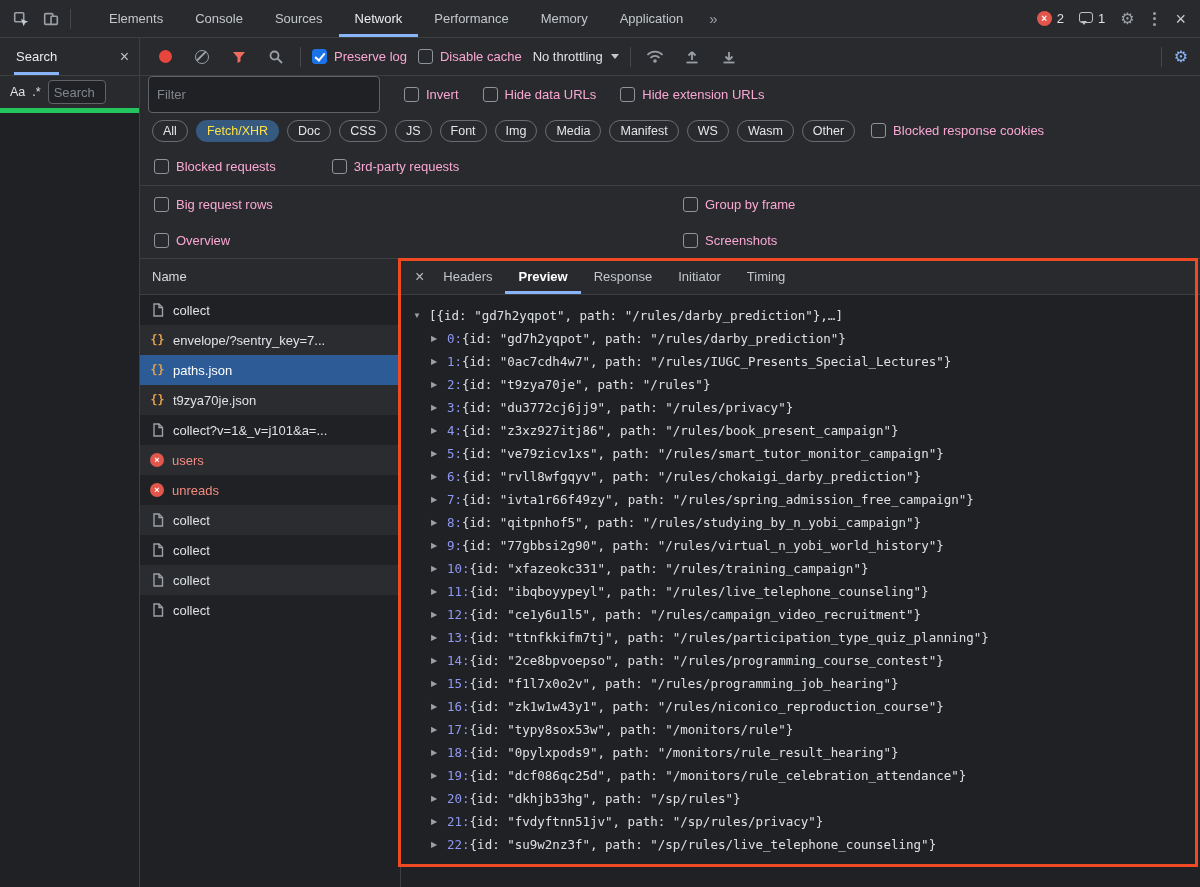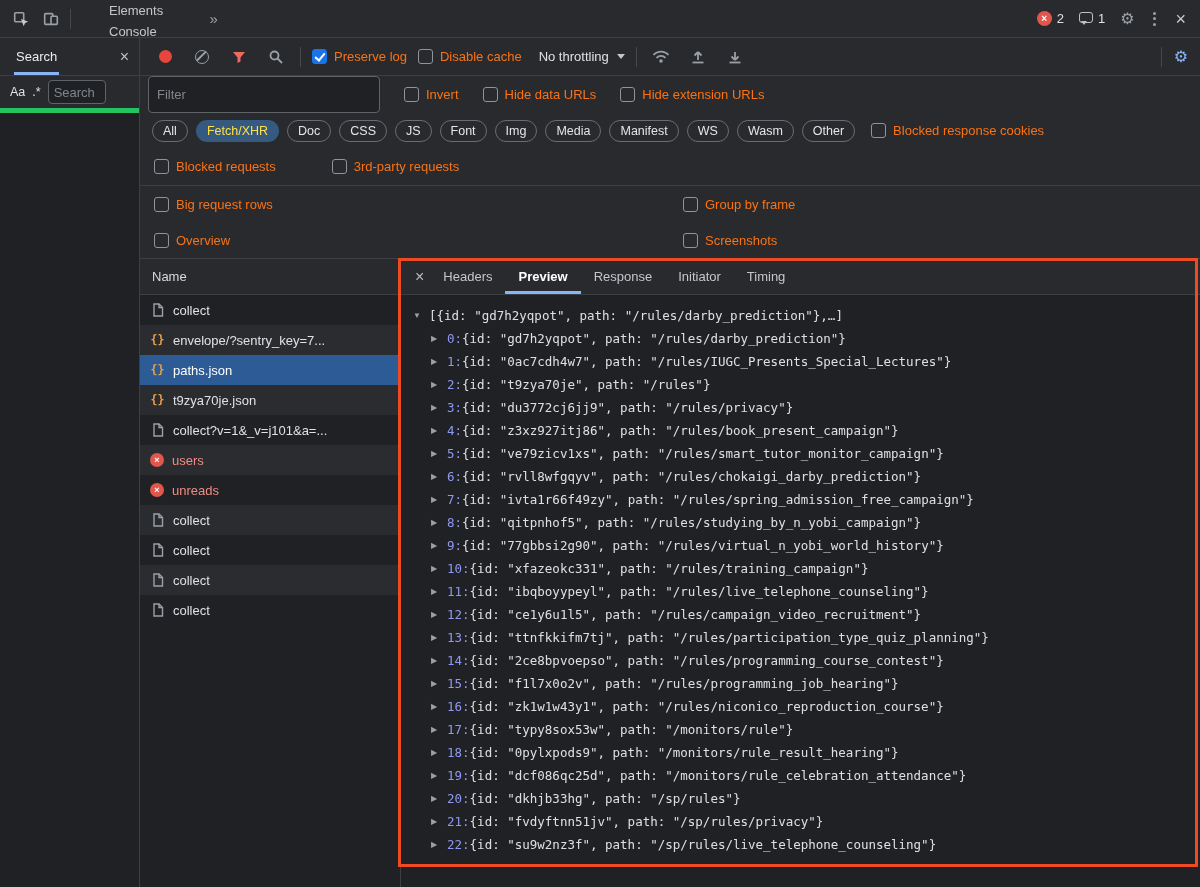--- a/index.html
+++ b/index.html
@@ -5,21 +5,21 @@
   *{margin:0;padding:0;box-sizing:border-box;}
   html,body{background:#111;}
   .devtools{position:relative;width:1200px;height:887px;background:#202124;color:#e8eaed;
     font-family:"Liberation Sans",sans-serif;font-size:13px;overflow:hidden;display:flex;flex-direction:column;}
 
   
   .main-bar{height:38px;flex:none;background:#292a2d;border-bottom:1px solid #3c4043;display:flex;align-items:stretch;}
   .left-icons{display:flex;align-items:center;gap:4px;padding:0 6px 0 8px;}
   .icon-btn{width:26px;height:26px;display:flex;align-items:center;justify-content:center;border-radius:4px;flex:none;}
   .vdiv{width:1px;align-self:center;height:20px;background:#47484b;flex:none;}
-  .main-tabs{display:flex;margin-left:22px;flex-direction:column;}
+  .main-tabs{display:flex;margin-left:22px;}
   .main-tab{display:flex;align-items:center;padding:3px 16px 0;color:#c3c7cb;border-bottom:3px solid transparent;white-space:nowrap;}
   .main-tab.active{color:#eaecef;border-bottom-color:#8ab4f8;}
   .more-tabs{display:flex;align-items:center;color:#9aa0a6;padding:0 10px;font-size:15px;}
   .right-controls{margin-left:auto;display:flex;align-items:center;gap:15px;padding-right:14px;}
   .badge{display:flex;align-items:center;gap:5px;}
   .err-circle{width:15px;height:15px;border-radius:50%;background:#e2564b;color:#fff;font-size:10px;display:flex;align-items:center;justify-content:center;font-weight:bold;line-height:1;}
   .badge-count{color:#dfe1e5;}
   .bubble{width:14px;height:11px;border:1.6px solid #bdc1c6;border-radius:3px;position:relative;margin-top:-3px;}
   .bubble::after{content:"";position:absolute;left:1px;bottom:-6px;border:3px solid transparent;border-top:4px solid #bdc1c6;}
   .gear{font-size:16px;color:#9aa0a6;line-height:1;}
@@ -33,22 +33,22 @@
   .search-head{width:140px;flex:none;border-right:1px solid #3c4043;display:flex;align-items:stretch;padding-left:14px;}
   .search-tab{display:flex;align-items:center;color:#eaecef;border-bottom:3px solid #8ab4f8;padding:3px 2px 0;}
   .search-close{margin-left:auto;align-self:center;margin-right:10px;color:#bdc1c6;font-size:16px;line-height:1;}
   .net-toolbar{flex:1;display:flex;align-items:center;gap:11px;padding:0 12px;}
   .record-icon{width:13px;height:13px;border-radius:50%;background:#e8453c;}
   .clear-icon{width:14px;height:14px;border:1.8px solid #9aa0a6;border-radius:50%;position:relative;}
   .clear-icon::after{content:"";position:absolute;left:-1.5px;top:4.4px;width:13px;height:1.8px;background:#9aa0a6;transform:rotate(-45deg);}
   .cb{width:15px;height:15px;border:1.8px solid #8f949a;border-radius:3px;flex:none;background:transparent;}
   .cb.checked{background:#1a73e8;border-color:#1a73e8;position:relative;}
   .cb.checked::after{content:"";position:absolute;left:4px;top:1px;width:4px;height:8px;border:solid #fff;border-width:0 2px 2px 0;transform:rotate(40deg);}
-  .cb-group{display:flex;align-items:center;gap:7px;color:#f97316;white-space:nowrap;}
-  .throttle{display:flex;align-items:center;gap:8px;color:#dfe1e5;margin-left:6px;}
+  .cb-group{display:flex;align-items:center;gap:7px;color:#f9a8d4;white-space:nowrap;}
+  .throttle{display:flex;align-items:center;gap:8px;color:#dfe1e5;}
   .caret{width:0;height:0;border-left:4px solid transparent;border-right:4px solid transparent;border-top:5px solid #c3c7cb;}
   .right-gear{margin-left:auto;display:flex;align-items:center;gap:12px;}
 
   
   .body-wrap{flex:1;display:flex;min-height:0;}
   .search-pane{width:140px;flex:none;border-right:1px solid #3c4043;background:#202124;display:flex;flex-direction:column;}
   .search-controls{height:37px;flex:none;background:#292a2d;border-bottom:5px solid #22c55e;display:flex;align-items:center;gap:7px;padding:0 6px 0 10px;}
   .mini-btn{color:#dfe1e5;font-size:12.5px;}
   .search-results{flex:1;background:#202124;}
   input{background:#202124;border:1px solid #5f6368;border-radius:4px;color:#e8eaed;font:inherit;height:37px;padding:0 8px;outline:none;}

